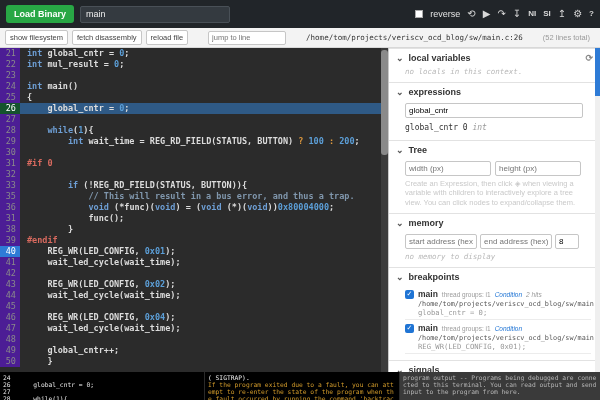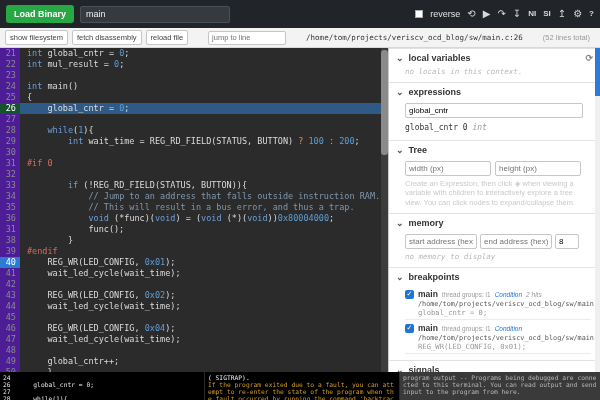--- a/index.html
+++ b/index.html
@@ -34,21 +34,21 @@
   
   .main { display:flex; height:324px; }
 
   
   .source { width:388px; background:#2b2b2b; overflow:hidden; position:relative;
     font-family:"DejaVu Sans Mono", monospace; font-size:8.5px; line-height:11px; }
   .code-line { display:flex; white-space:pre; height:11px; }
   .gutter { width:20px; min-width:20px; text-align:right; padding-right:4px;
     color:#8a8a8a; background:#4c1d95; cursor:pointer; }
   .gutter.bp { background:#2e7bd6; color:#fff; }
-  .line-content { padding-left:7px; color:#dcdcdc; flex:1; }
+  .line-content { padding-left:7px; color:#dcdcdc; flex:1;font-weight:bold; }
   .code-line.current .line-content { background:#2f5a86; }
   .code-line.current .gutter { background:#14532d; color:#fff; }
   .tok-kw { color:#6e9fd5; }
   .tok-num { color:#5c9fd8; }
   .tok-op { color:#e09a3e; }
   .tok-comment { color:#8097ad; }
   .tok-pre { color:#d96a5f; }
   .src-scroll { position:absolute; right:0; top:0; width:7px; height:100%;
     background:#3c3c3c; }
   .src-thumb { position:absolute; right:0; top:2px; width:7px; height:105px;
@@ -153,21 +153,20 @@
         <div class="code-line"><span class="gutter">24</span><span class="line-content"><span class="tok-kw">int</span> main()</span></div>
         <div class="code-line"><span class="gutter">25</span><span class="line-content">{</span></div>
         <div class="code-line current"><span class="gutter bp">26</span><span class="line-content">    global_cntr = <span class="tok-num">0</span>;</span></div>
         <div class="code-line"><span class="gutter">27</span><span class="line-content"></span></div>
         <div class="code-line"><span class="gutter">28</span><span class="line-content">    <span class="tok-kw">while</span>(<span class="tok-num">1</span>){</span></div>
         <div class="code-line"><span class="gutter">29</span><span class="line-content">        <span class="tok-kw">int</span> wait_time = REG_RD_FIELD(STATUS, BUTTON) <span class="tok-op">?</span> <span class="tok-num">100</span><span class="tok-op"> : </span><span class="tok-num">200</span>;</span></div>
         <div class="code-line"><span class="gutter">30</span><span class="line-content"></span></div>
         <div class="code-line"><span class="gutter">31</span><span class="line-content"><span class="tok-pre">#if 0</span></span></div>
         <div class="code-line"><span class="gutter">32</span><span class="line-content"></span></div>
         <div class="code-line"><span class="gutter">33</span><span class="line-content">        <span class="tok-kw">if</span> (!REG_RD_FIELD(STATUS, BUTTON)){</span></div>
-        <div class="code-line"><span class="gutter">34</span><span class="line-content">            <span class="tok-comment">// Jump to an address that falls outside instruction RAM.</span></span></div>
         <div class="code-line"><span class="gutter">35</span><span class="line-content">            <span class="tok-comment">// This will result in a bus error, and thus a trap.</span></span></div>
         <div class="code-line"><span class="gutter">36</span><span class="line-content">            <span class="tok-kw">void</span> (*func)(<span class="tok-kw">void</span>) = (<span class="tok-kw">void</span> (*)(<span class="tok-kw">void</span>))<span class="tok-num">0x80004000</span>;</span></div>
         <div class="code-line"><span class="gutter">31</span><span class="line-content">            func();</span></div>
         <div class="code-line"><span class="gutter">38</span><span class="line-content">        }</span></div>
         <div class="code-line"><span class="gutter">39</span><span class="line-content"><span class="tok-pre">#endif</span></span></div>
         <div class="code-line"><span class="gutter bp">40</span><span class="line-content">    REG_WR(LED_CONFIG, <span class="tok-num">0x01</span>);</span></div>
         <div class="code-line"><span class="gutter">41</span><span class="line-content">    wait_led_cycle(wait_time);</span></div>
         <div class="code-line"><span class="gutter">42</span><span class="line-content"></span></div>
         <div class="code-line"><span class="gutter">43</span><span class="line-content">    REG_WR(LED_CONFIG, <span class="tok-num">0x02</span>);</span></div>
         <div class="code-line"><span class="gutter">44</span><span class="line-content">    wait_led_cycle(wait_time);</span></div>

